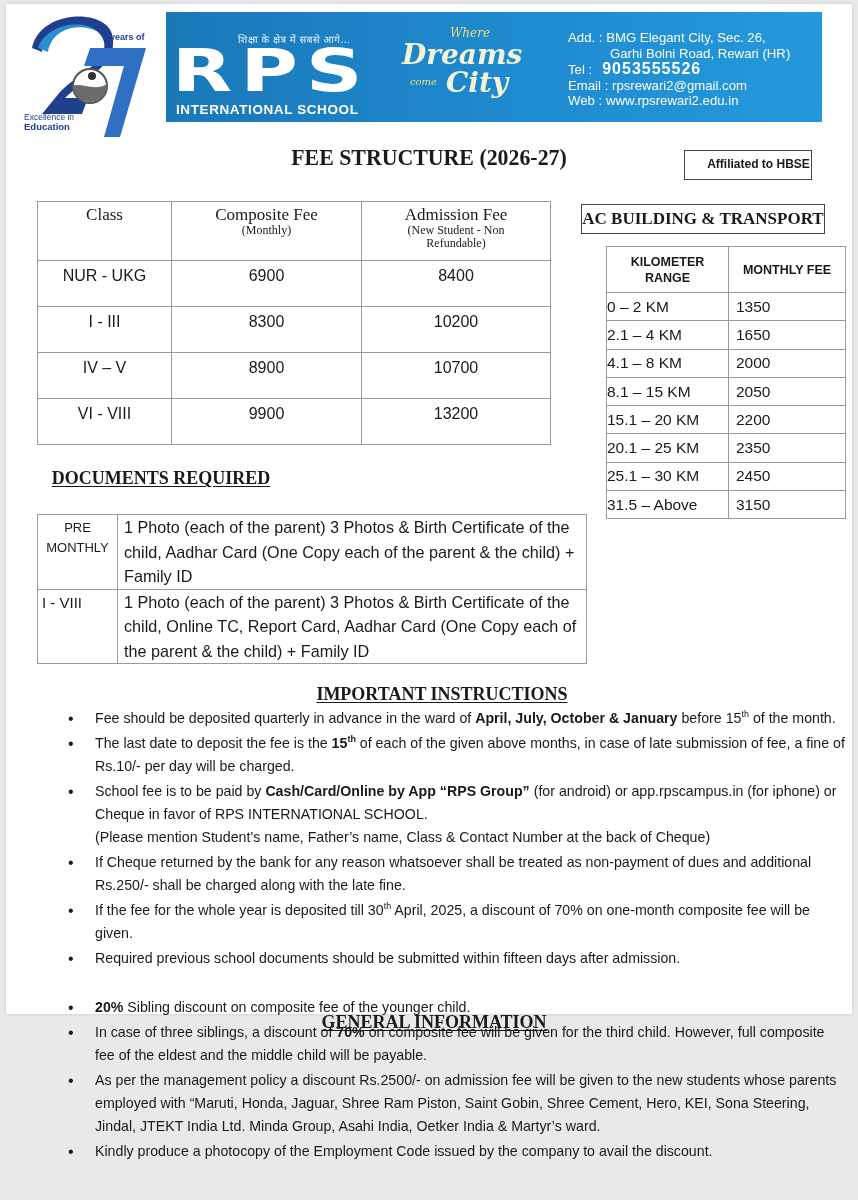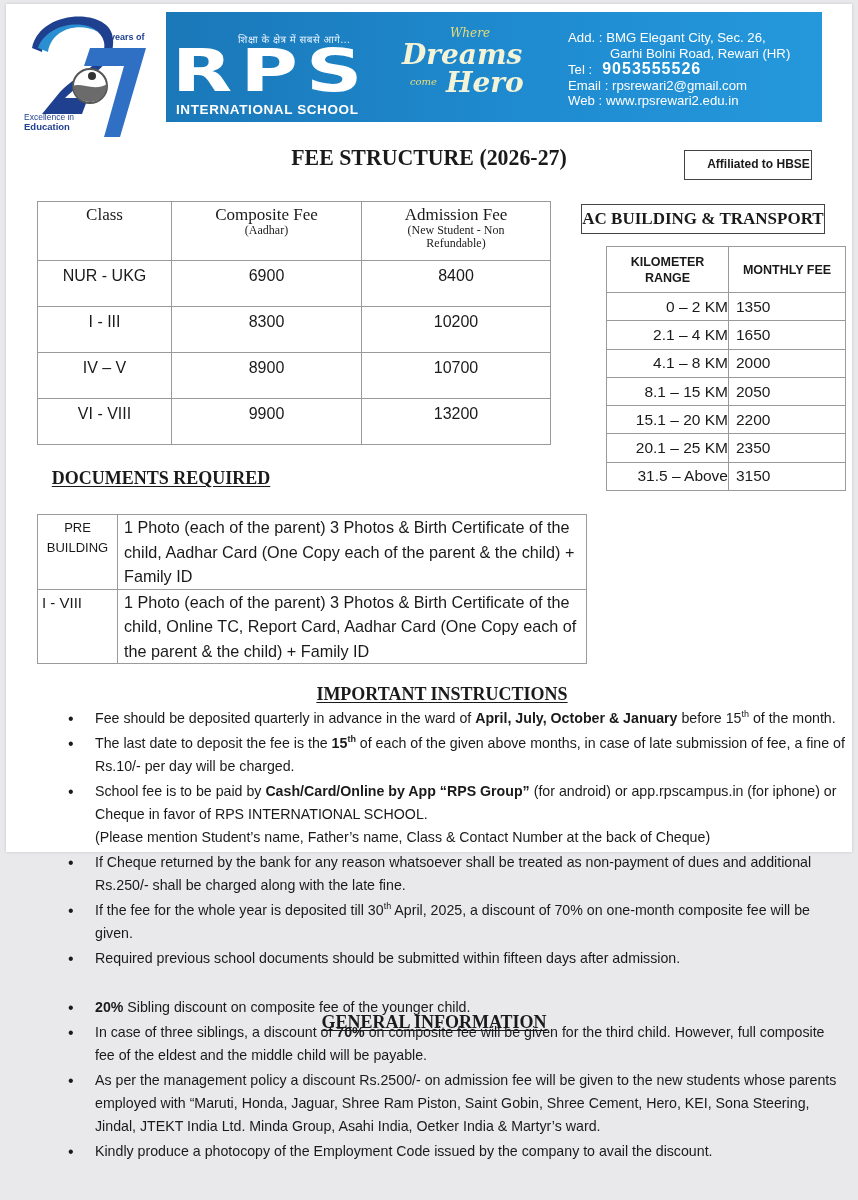--- a/index.html
+++ b/index.html
@@ -1,19 +1,19 @@
 <!DOCTYPE html>
 <html><head>
   <meta charset="utf-8">
   <style>
     * { box-sizing: border-box; margin: 0; padding: 0; }
     html, body { width: 858px; height: 1200px; background: #e9e9ec; overflow: hidden; }
     body { font-family: "Liberation Sans", sans-serif; color: #1a1a1a; }
     .page {
-      position: absolute; left: 6px; top: 4px; width: 846px; height: 848px;
+      position: absolute; left: 6px; top: 4px; width: 846px; height: 1010px;
       background: #ffffff; box-shadow: 0 0 3px rgba(0,0,0,0.15);
     }
     
     .logo27 { position: absolute; left: 14px; top: 8px; width: 130px; height: 125px; }
     .banner {
       position: absolute; left: 160px; top: 8px; width: 656px; height: 110px;
       background: linear-gradient(90deg, #1a78b8 0%, #1f8bd0 55%, #2598dc 100%);
       color: #fff;
     }
     .banner .tagline { position: absolute; left: 72px; top: 20px; font-size: 10px; color: #e8f3ff; letter-spacing: 0.5px; }
@@ -56,21 +56,21 @@
 
     .ac-title {
       position: absolute; left: 575px; top: 200px; width: 244px; height: 30px;
       border: 1.5px solid #444; text-align: center; line-height: 28px;
       font-family: "Liberation Serif", serif; font-weight: bold; font-size: 17px;
     }
     .km-table { position: absolute; left: 600px; top: 242px; width: 240px; }
     .km-table td, .km-table th { border: 1.2px solid #9a9a9a; }
     .km-table th { font-size: 12.5px; font-weight: bold; text-align: center; height: 46px; line-height: 16px; }
     .km-table td { font-size: 15.5px; height: 28.3px; }
-    .km-table td.km { text-align: right; width: 122px; padding-left: 16px; }
+    .km-table td.km { text-align: left; width: 122px; }
     .km-table td.fee { padding-left: 7px; }
 
     
     .sec-head {
       position: absolute; left: 0; width: 846px; text-align: center;
       font-family: "Liberation Serif", serif; font-weight: bold; font-size: 18px;
       text-decoration: underline; text-underline-offset: 2px;
     }
     .docs-table { position: absolute; left: 31px; top: 510px; width: 550px; }
     .docs-table td { border: 1.2px solid #9a9a9a; vertical-align: top; }
@@ -105,21 +105,21 @@
   </svg>
 
   <div class="banner">
     <div class="tagline">शिक्षा के क्षेत्र में सबसे आगे...</div>
     <div class="rps">RPS</div>
     <div class="school">INTERNATIONAL SCHOOL</div>
     <div class="dreams">
       <span class="where">Where</span>
       <span class="d1">Dreams</span>
       <span class="come">come</span>
-      <span class="d2">Hero</span>
+      <span class="d2">City</span>
     </div>
     <div class="contact">
       <div class="row"><span>Add. :</span> <span>BMG Elegant City, Sec. 26,</span></div>
       <div class="row indent">Garhi Bolni Road, Rewari (HR)</div>
       <div class="row"><span>Tel :</span><span class="tel">9053555526</span></div>
       <div class="row"><span>Email :</span> <span>rpsrewari2@gmail.com</span></div>
       <div class="row"><span>Web  :</span> <span>www.rpsrewari2.edu.in</span></div>
     </div>
   </div>
 
@@ -127,21 +127,21 @@
   <div class="affil">Affiliated to HBSE</div>
 
   <table class="fee-table">
     <tbody>
         <tr>
       <th style="width:134px">
             <span class="h">Class</span>
           </th>
       <th style="width:190px">
             <span class="h">Composite Fee</span>
-            <span class="s">(Aadhar)</span>
+            <span class="s">(Monthly)</span>
           </th>
       <th>
             <span class="h">Admission Fee</span>
             <span class="s" style="padding:0 18px">(New Student - Non Refundable)</span>
           </th>
     </tr>
     <tr>
       <td>NUR - UKG</td>
       <td>6900</td>
       <td>8400</td>
@@ -189,31 +189,35 @@
         </tr>
     <tr>
           <td class="km">15.1 – 20 KM</td>
           <td class="fee">2200</td>
         </tr>
     <tr>
           <td class="km">20.1 – 25 KM</td>
           <td class="fee">2350</td>
         </tr>
     <tr>
+          <td class="km">25.1 – 30 KM</td>
+          <td class="fee">2450</td>
+        </tr>
+    <tr>
           <td class="km">31.5 – Above</td>
           <td class="fee">3150</td>
         </tr>
   </tbody>
     </table>
 
   <div class="sec-head" style="left:-268px; top:464px;">DOCUMENTS REQUIRED</div>
   <table class="docs-table">
     <tbody>
         <tr>
-      <td class="cls" style="padding:3px 8px 0">PRE BUILDING</td>
+      <td class="cls" style="padding:3px 8px 0">PRE MONTHLY</td>
       <td class="txt">1 Photo (each of the parent) 3 Photos &amp; Birth Certificate of the child, Aadhar Card (One Copy each of the parent &amp; the child) + Family ID</td>
     </tr>
     <tr>
       <td class="cls left">I - VIII</td>
       <td class="txt">1 Photo (each of the parent) 3 Photos &amp; Birth Certificate of the child, Online TC, Report Card, Aadhar Card (One Copy each of the parent &amp; the child) + Family ID</td>
     </tr>
   </tbody>
     </table>
 
   <div class="sec-head" style="top:680px; left:13px;">IMPORTANT INSTRUCTIONS</div>

